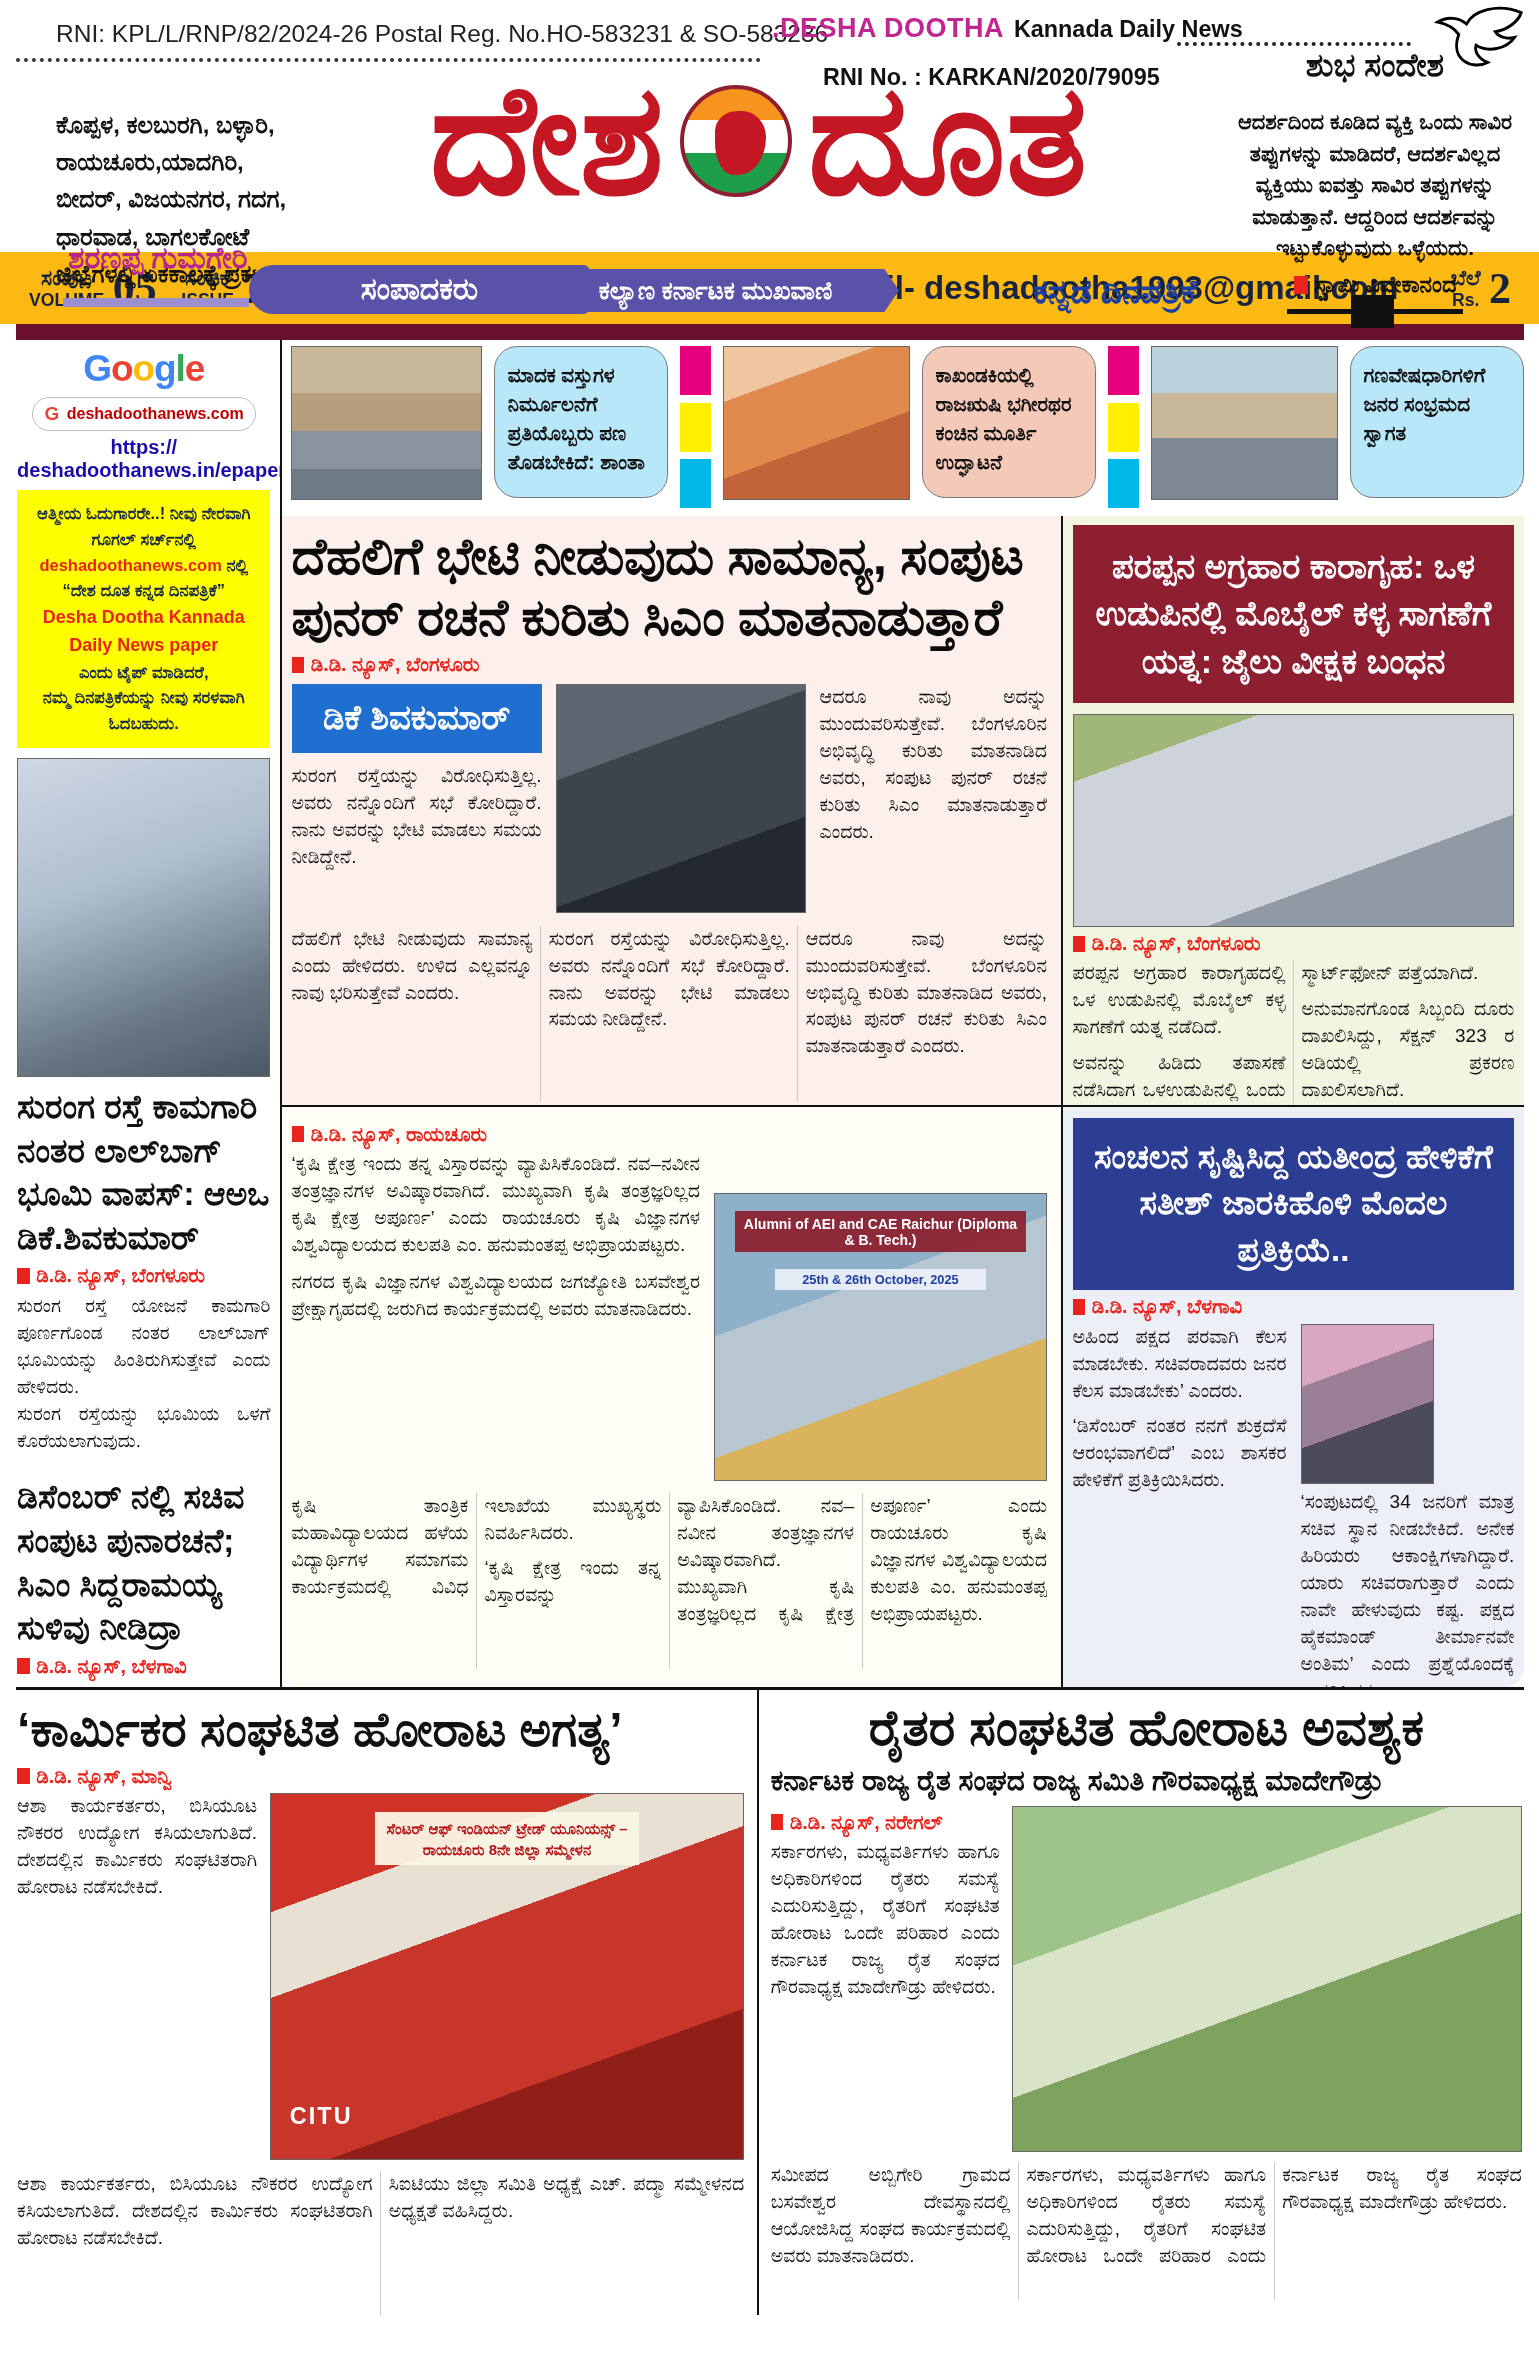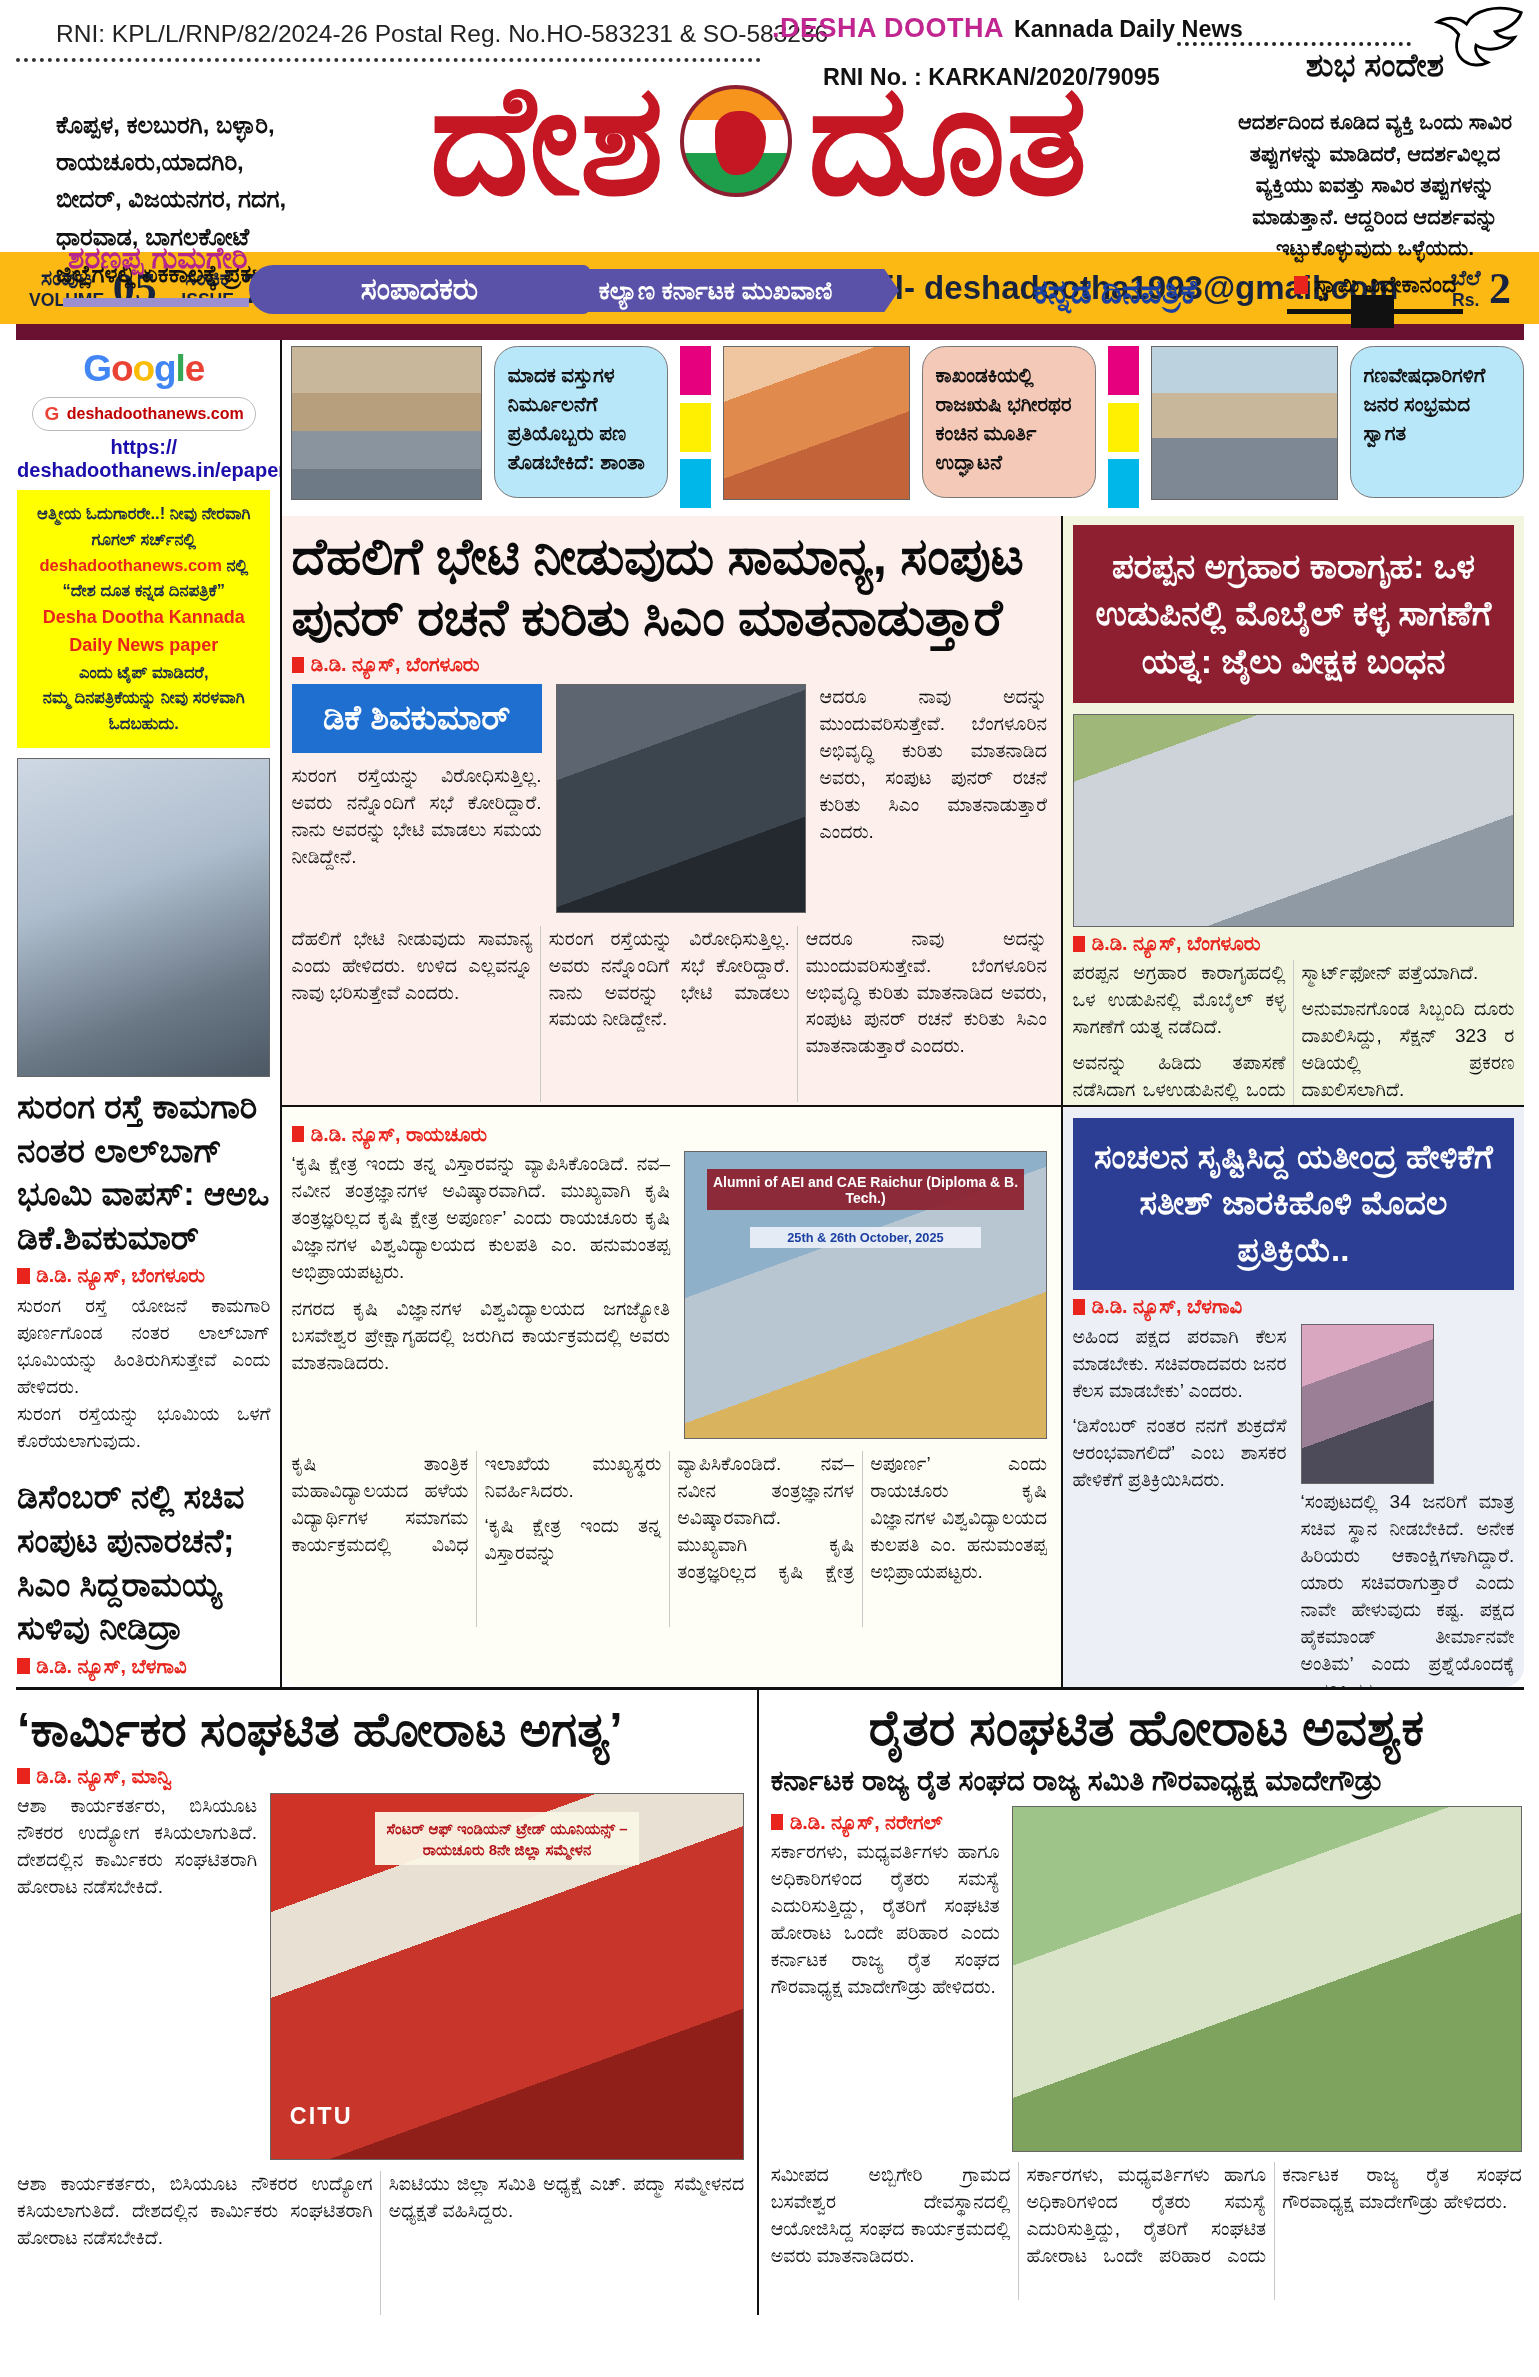--- a/index.html
+++ b/index.html
@@ -105,21 +105,21 @@
   .redbox { background:#8e1f30; color:#fff; font-size:34px; font-weight:bold; text-align:center; line-height:1.4; padding:18px 14px; }
   .photo-prison { height:213px; margin-top:10.6px; background:linear-gradient(160deg,#9fb87a 0 18%,#cdd3d8 18% 70%,#8f9aa4 70% 100%); }
   .pr-body { height:250px; overflow:hidden; margin-top:4.3px; }
 
   
   .row2 { display:flex; height:580px; overflow:hidden; }
   .agri-article { flex:1 1 auto; background:#fffef6; padding:10.6px 14px 0 9.6px; overflow:hidden; }
   .yellowbox { background:#fff100; text-align:center; font-size:43px; font-weight:900; padding:14px 5.3px; }
   .ag-row { display:flex; gap:14px; margin-top:5.3px; }
   .ag-col { flex:1 1 auto; }
-  .photo-agri { width:363px; height:288px; flex:0 0 auto; background:linear-gradient(160deg,#8fb0c9 0 35%,#b8c6d2 35% 65%,#d9b35e 65% 100%); }
+  .photo-agri { width:333px; height:288px; flex:0 0 auto; background:linear-gradient(160deg,#8fb0c9 0 35%,#b8c6d2 35% 65%,#d9b35e 65% 100%);margin-top:42px; }
   .ag-banner { position:absolute; left:6%; top:6%; width:88%; background:rgba(140,30,45,.92); color:#fff; font-size:14px; font-weight:bold; text-align:center; padding:4.3px 3.2px; }
   .ag-banner2 { position:absolute; left:18%; top:26%; width:64%; background:rgba(235,240,248,.92); color:#1b3fa0; font-size:12.8px; font-weight:bold; text-align:center; padding:3.2px; }
   .ag-bottom { margin-top:11.7px; height:176px; overflow:hidden; }
 
   .jark-article { width:463px; flex:0 0 auto; border-left:2.1px solid #111; background:#edeff6; padding:10.6px 9.6px 0; overflow:hidden; }
   .bluebox { background:#2c3e94; color:#fff; font-size:33px; font-weight:bold; text-align:center; line-height:1.42; padding:16px 10.6px; }
   .jk-row { display:flex; gap:14px; margin-top:3.2px; }
   .jk-col { flex:1; }
   .photo-port { width:133px; height:160px; float:left; margin:0 9.6px 5.3px 0; background:linear-gradient(160deg,#d9a8c0 0 30%,#9b7f96 30% 60%,#4d4a5a 60% 100%); }
 

